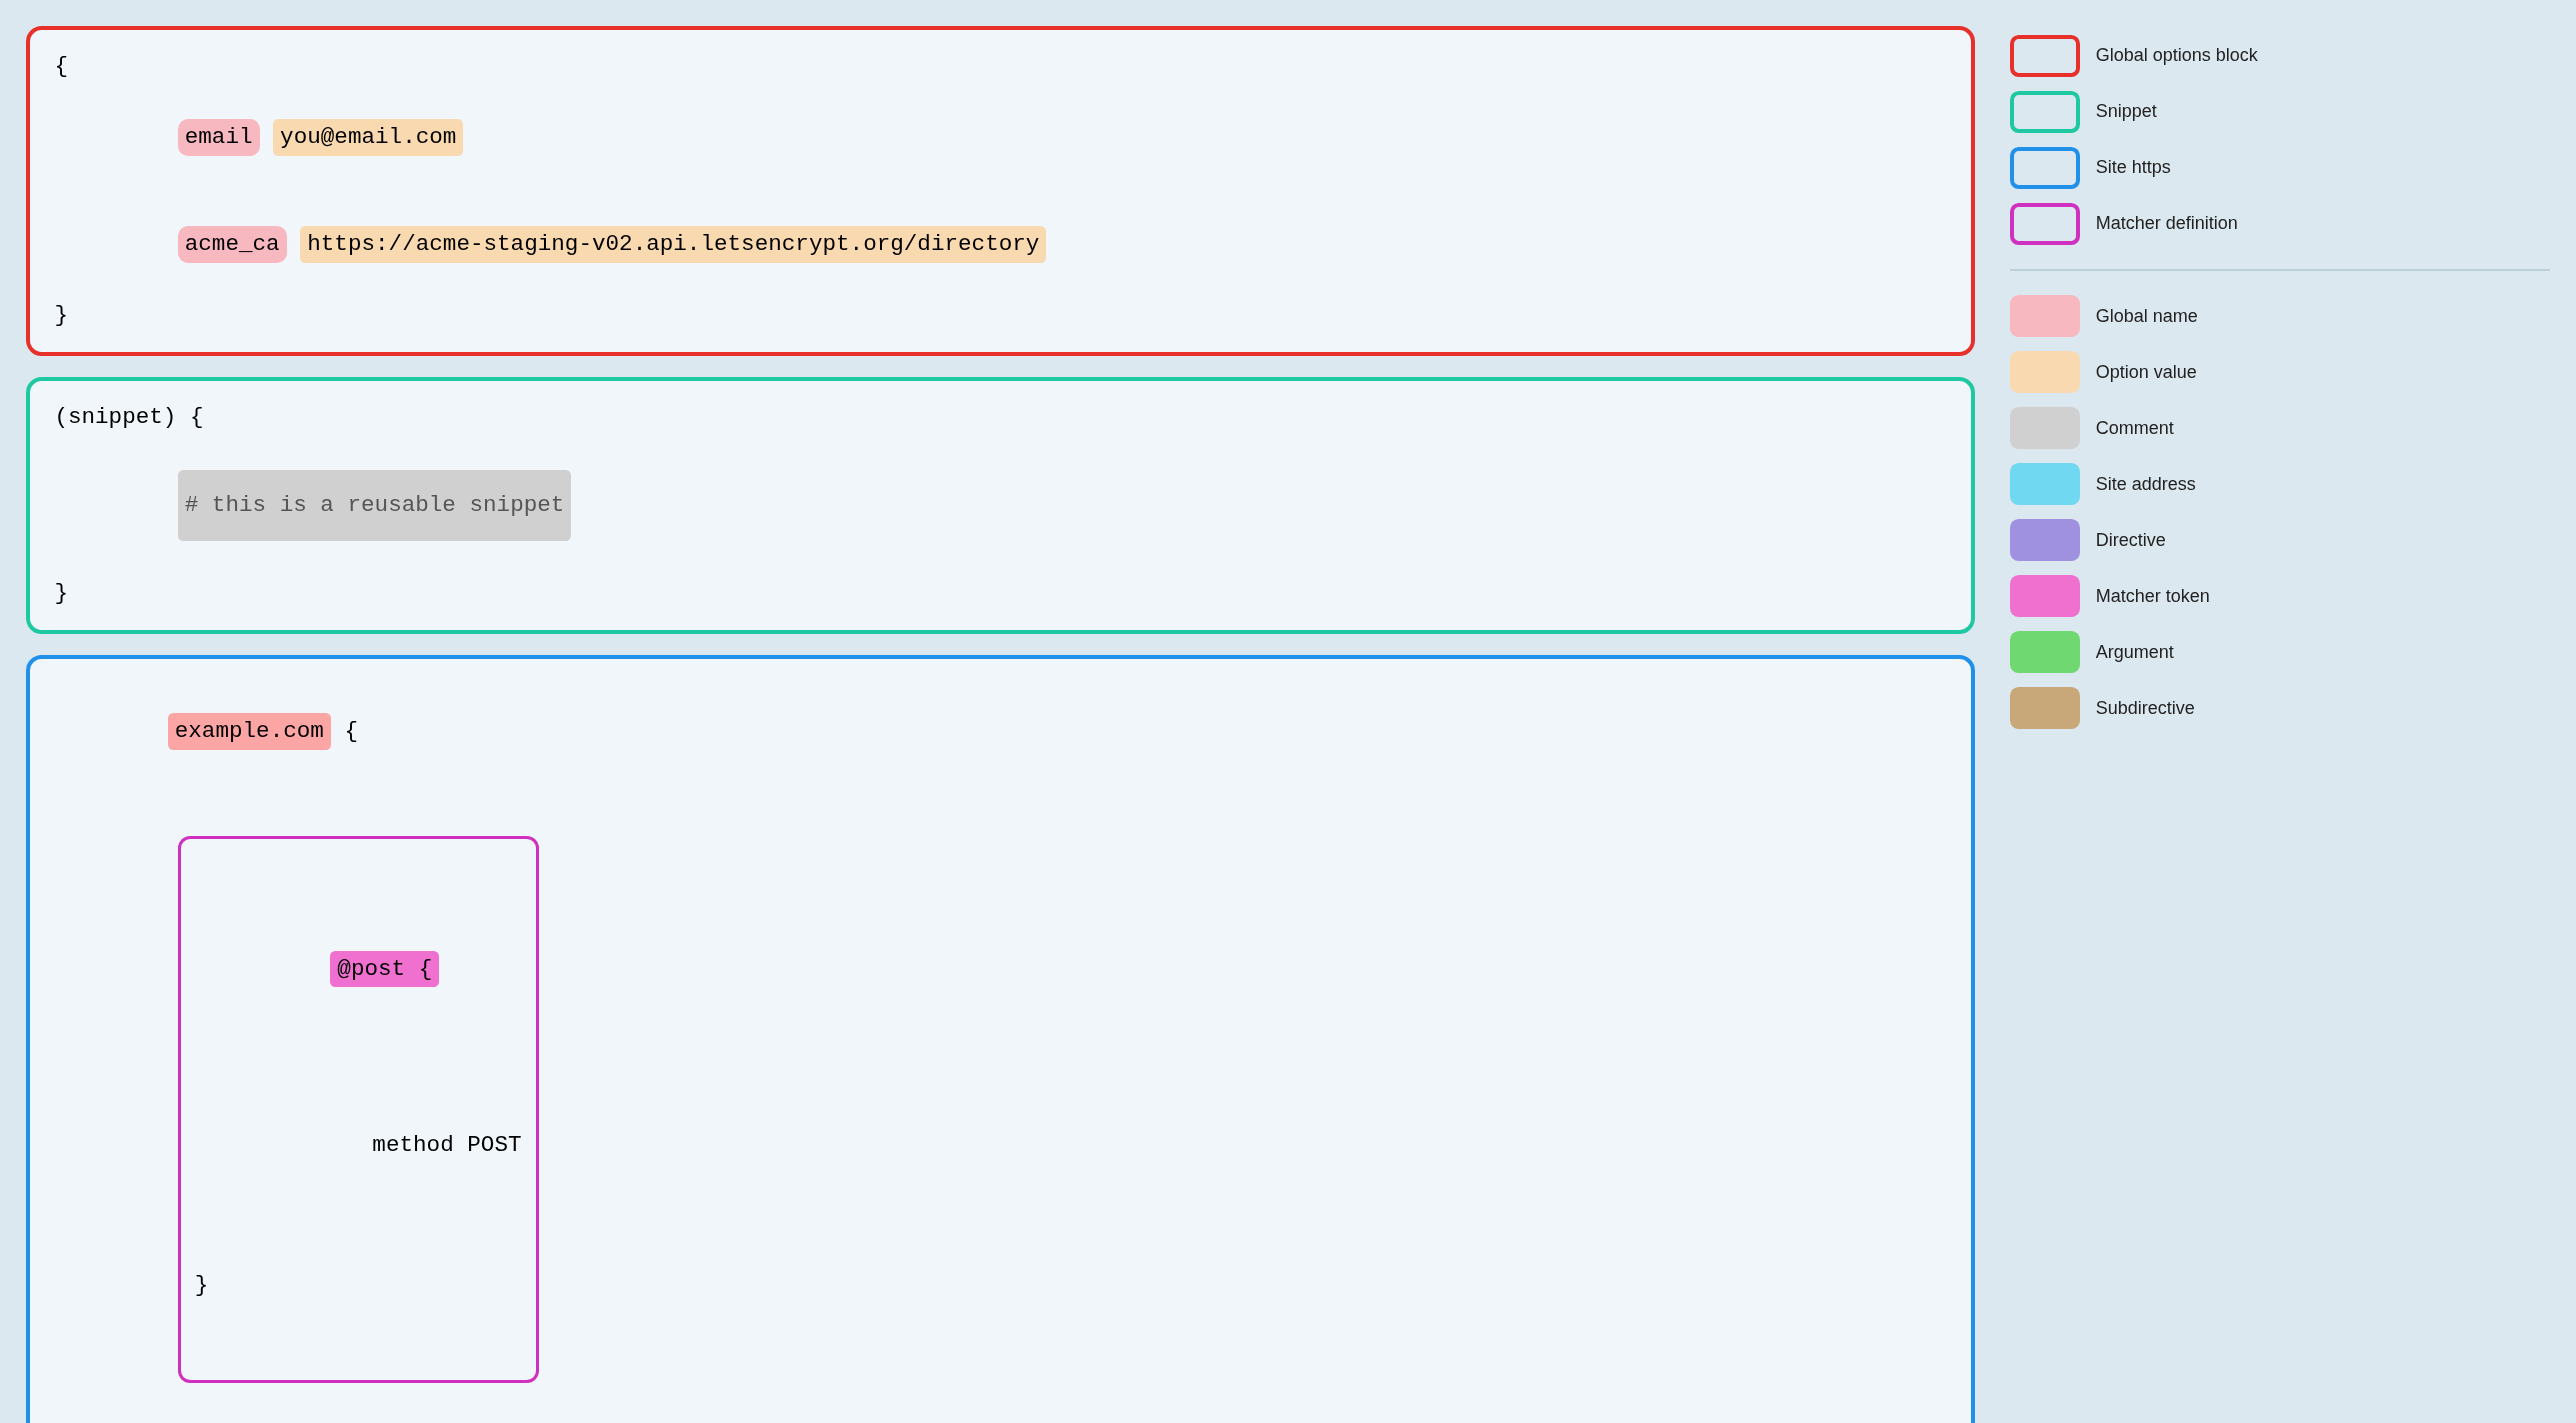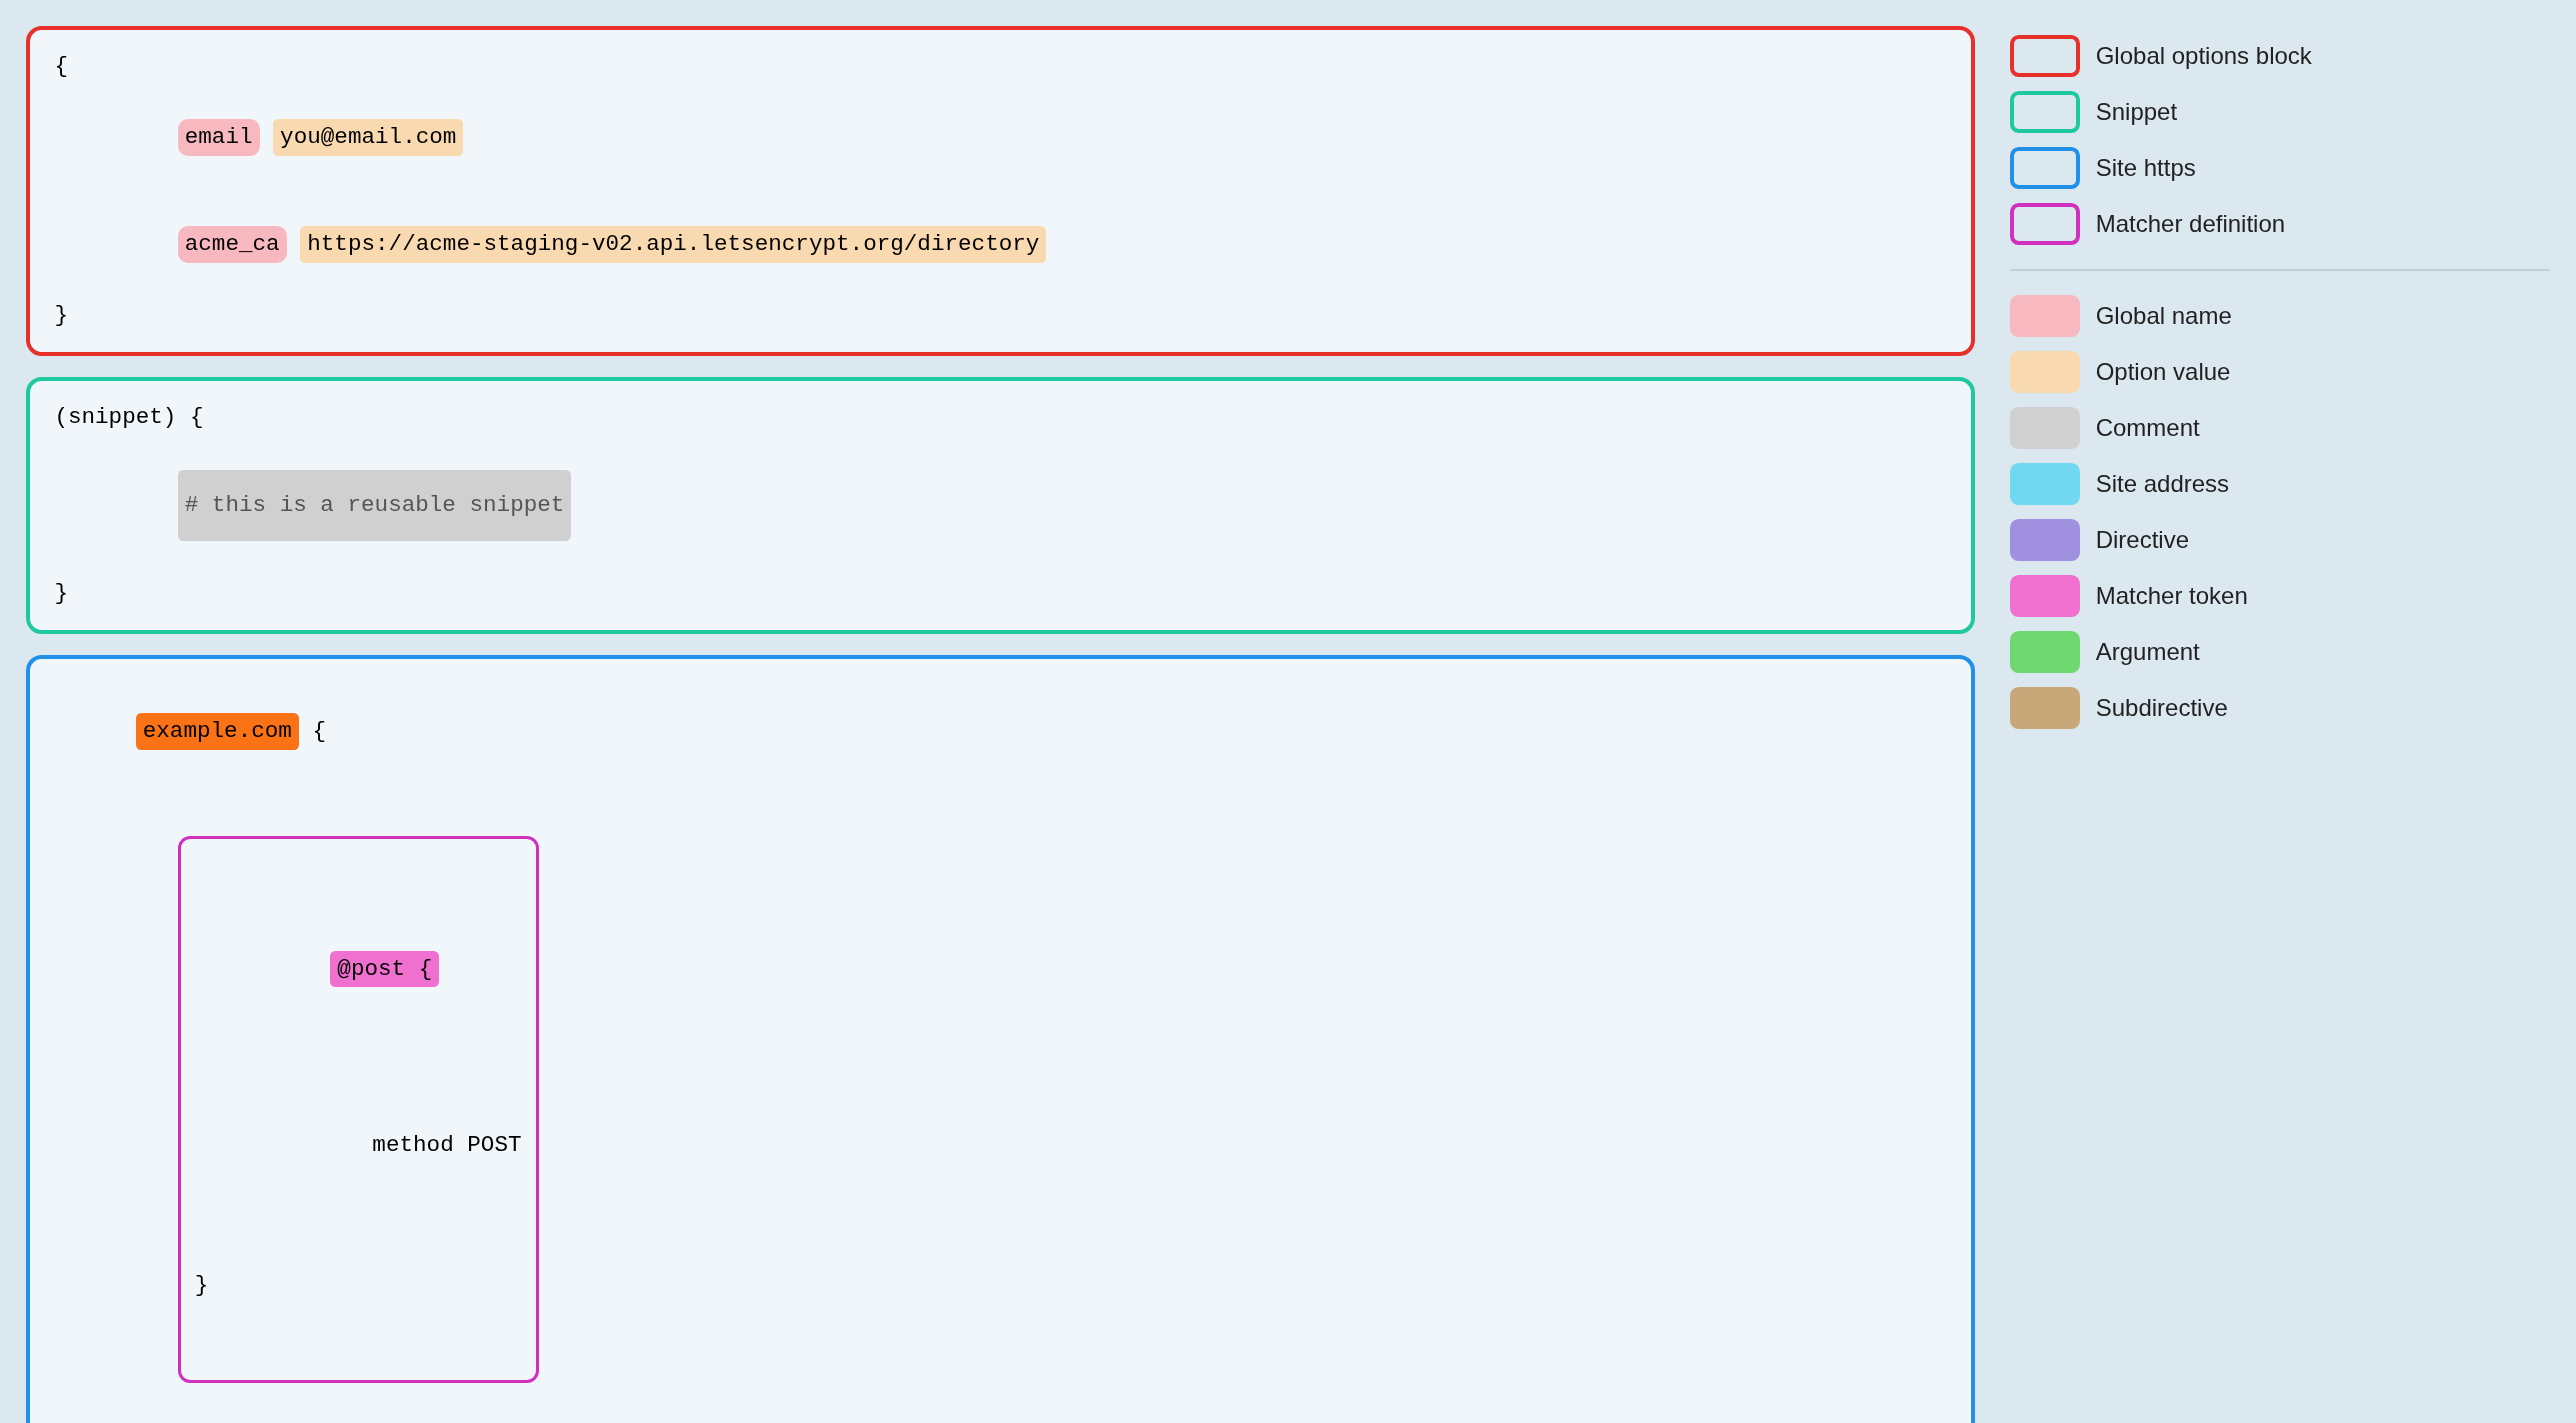--- a/index.html
+++ b/index.html
@@ -69,24 +69,25 @@
 
     .comment {
       background: #d0d0d0;
       border-radius: 5.2px;
       padding: 18px 7px;
       display: inline-block;
       color: #555;
     }
 
     .site-address {
-      background: #f97316;
-      border-radius: 5.2px;
-      padding: 0.9px 7px;
-      display: inline-block;
+      background: #fca5a5;
+      border-radius: 5.2px;
+      padding: 0.9px 7px;
+      display: inline-block;
+      margin-left: 32px;
     }
 
     .directive {
       background: #a090e0;
       border-radius: 5.2px;
       padding: 0.9px 7px;
       display: inline-block;
     }
 
     .matcher-token {
@@ -124,21 +125,21 @@
       display: flex;
       flex-direction: column;
       gap: 14px;
     }
 
     .legend-item {
       display: flex;
       align-items: center;
       gap: 15.7px;
       font-family: 'Helvetica Neue', Arial, sans-serif;
-      font-size: 24px;
+      font-size: 18px;
       font-weight: 500;
       color: #222;
     }
 
     .legend-item .legend-icon {
       width: 70px;
       height: 42px;
       border-radius: 8.7px;
       flex-shrink: 0;
       display: flex;

